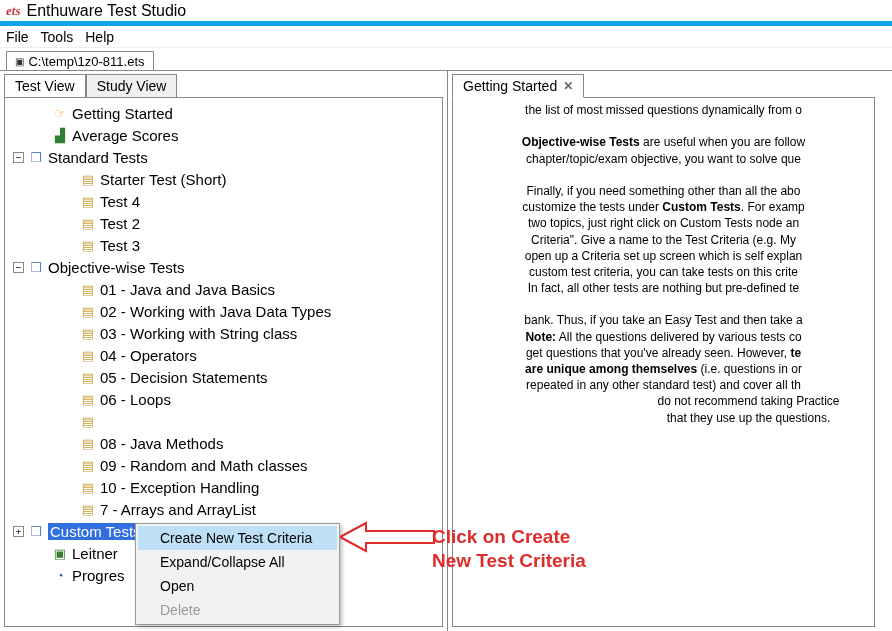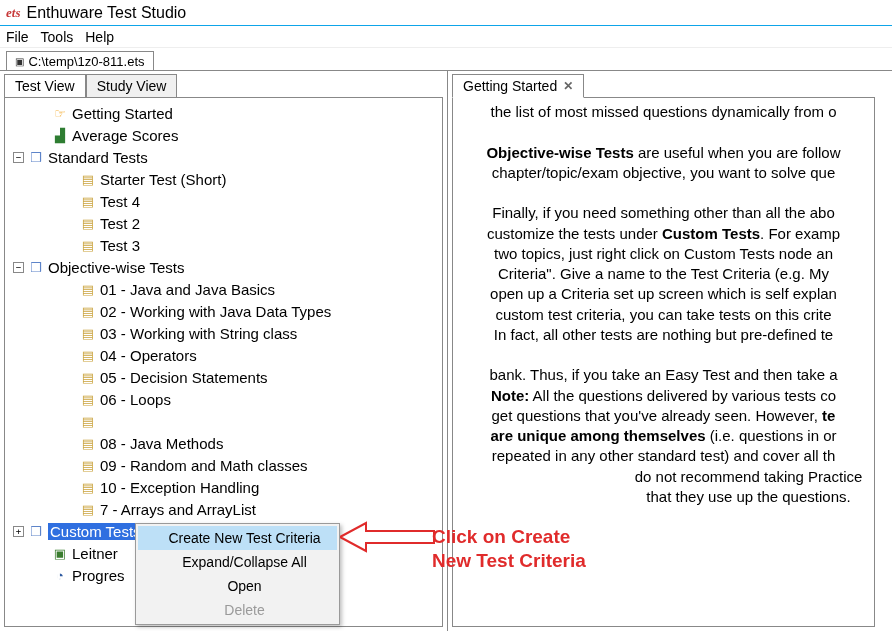--- a/index.html
+++ b/index.html
@@ -12,21 +12,21 @@
     overflow: hidden;
     position: relative;
     color: #000;
   }
   .title-bar {
     height: 26px;
     display: flex;
     align-items: center;
     padding: 0 6px;
     background: #fff;
-    border-bottom: 1px solid #0ea5e9;
+    border-bottom: 5px solid #0ea5e9;
   }
   .app-icon {
     color: #c73838;
     font-style: italic;
     font-family: "Georgia", serif;
     font-size: 13px;
     margin-right: 6px;
     font-weight: bold;
   }
   .title-text { font-size: 16px; }
@@ -190,41 +190,40 @@
     color: #666;
     font-weight: bold;
     font-size: 12px;
   }
   .content-box {
     border: 1px solid #888;
     margin: 0 17px 4px 4px;
     flex: 1;
     overflow: hidden;
     padding: 4px 6px;
-    font-size: 15px;
+    font-size: 12px;
     line-height: 1.35;
   }
   .content-box b { font-weight: bold; }
   .context-menu {
     position: absolute;
     left: 135px;
     top: 523px;
     width: 205px;
     background: #f2f2f2;
     border: 1px solid #9a9a9a;
     box-shadow: 2px 2px 4px rgba(0,0,0,0.25);
     z-index: 50;
     padding: 2px;
   }
   .context-item {
     padding: 4px 8px 4px 22px;
     font-size: 14px;
     color: #000;
     cursor: default;
-    text-align: center;
   }
   .context-item.hover { background: #bde0f7; }
   .context-item.disabled { color: #9a9a9a; }
   .callout {
     position: absolute;
     left: 432px;
     top: 525px;
     color: #e02b2b;
     font-size: 19px;
     font-weight: bold;

